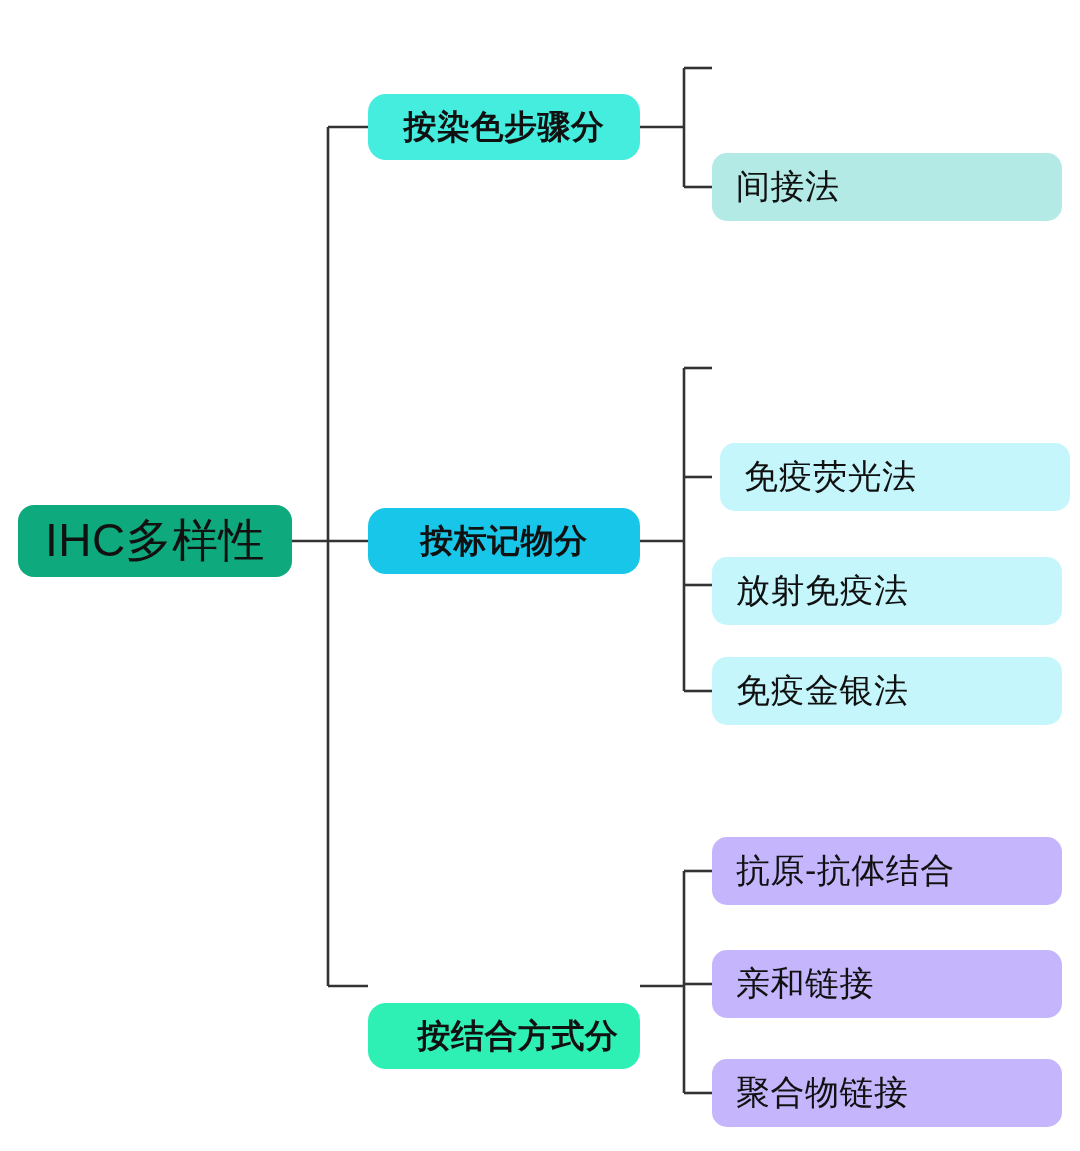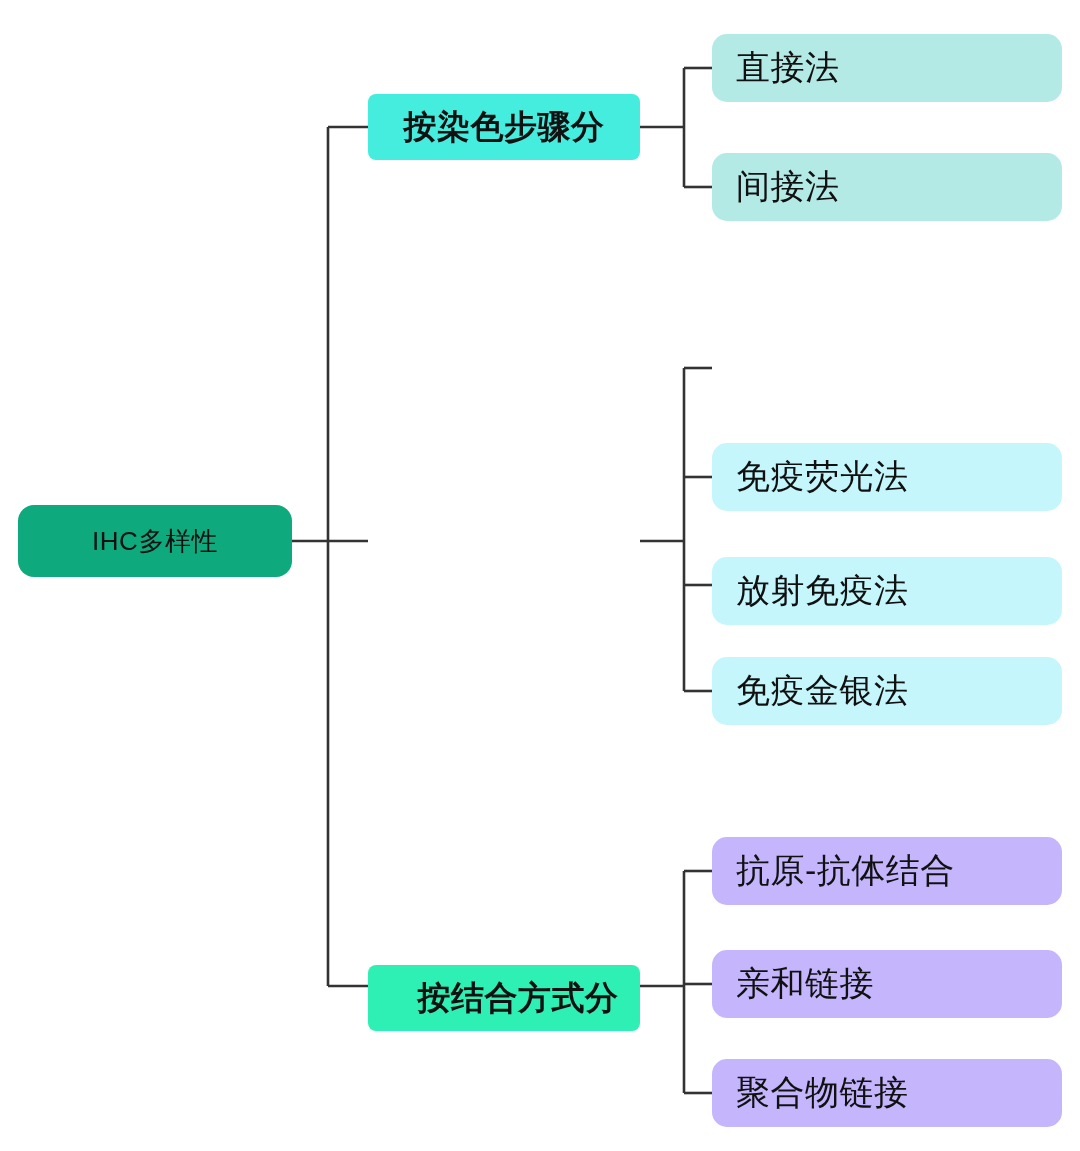--- a/index.html
+++ b/index.html
@@ -23,49 +23,49 @@
     top: 0;
     width: 1080px;
     height: 1151px;
     pointer-events: none;
   }
   .node {
     position: absolute;
     box-sizing: border-box;
     display: flex;
     align-items: center;
-    border-radius: 8px;
+    border-radius: 18px;
     color: #111111;
     white-space: nowrap;
     letter-spacing: 0.5px;
   }
   
   .node-root {
     left: 18px;
     top: 505px;
     width: 274px;
     height: 72px;
     border-radius: 16px;
     background: #0fa97e;
     justify-content: center;
-    font-size: 26px;
+    font-size: 46px;
     font-weight: 400;
   }
   
   .node-branch {
     width: 272px;
     height: 66px;
     justify-content: center;
     font-size: 33px;
     font-weight: 700;
     left: 368px;
   }
   .branch-0 { top: 94px;  background: #45eddf; }
   .branch-1 { top: 508px; background: #17c6e8; }
-  .branch-2 { top: 965px; background: #2ff0b4; padding-left: 28px; }
+  .branch-2 { top: 1003px; background: #2ff0b4; padding-left: 28px; }
 
   
   .node-leaf {
     left: 712px;
     width: 350px;
     height: 68px;
     padding-left: 24px;
     justify-content: flex-start;
     font-size: 34px;
     font-weight: 400;
@@ -111,28 +111,28 @@
     </g>
   </svg>
 
   <div class="node node-root">
     <span>IHC多样性</span>
   </div>
 
   <div class="node node-branch branch-0">
     <span>按染色步骤分</span>
   </div>
-  <div class="node node-leaf leaf-g0" style="top:34px;">
-    <span>直接法</span>
-  </div>
   <div class="node node-leaf leaf-g0" style="top:153px;">
     <span>间接法</span>
   </div>
 
-  <div class="node node-leaf leaf-g1" style="top:443px;">
+  <div class="node node-branch branch-1">
+    <span>按标记物分</span>
+  </div>
+  <div class="node node-leaf leaf-g1" style="top:443px;margin-left:8px;">
     <span>免疫荧光法</span>
   </div>
   <div class="node node-leaf leaf-g1" style="top:557px;">
     <span>放射免疫法</span>
   </div>
   <div class="node node-leaf leaf-g1" style="top:657px;">
     <span>免疫金银法</span>
   </div>
 
   <div class="node node-branch branch-2">

